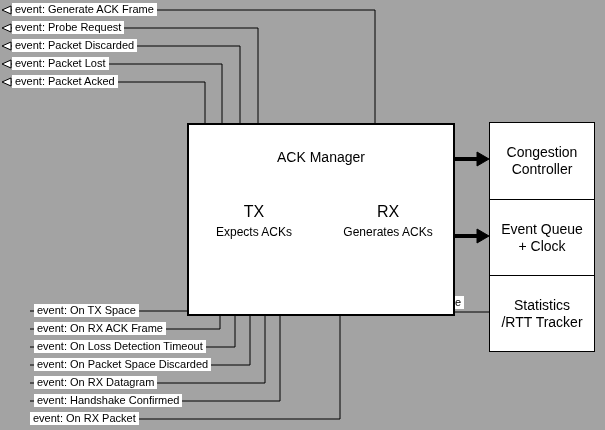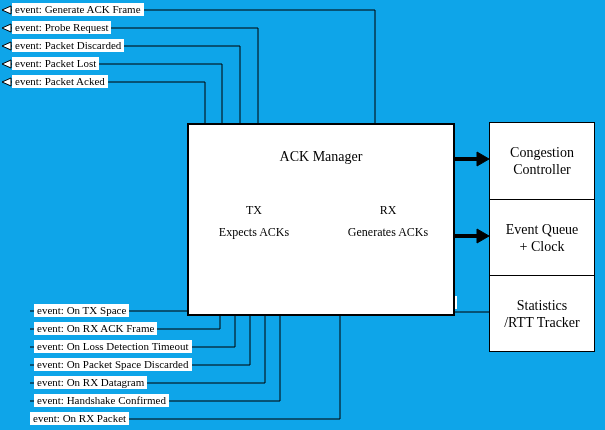--- a/index.html
+++ b/index.html
@@ -1,30 +1,30 @@
 <!DOCTYPE html>
 <html><head>
 <meta charset="utf-8">
 <style>
   html,body{margin:0;padding:0;background:#fff;}
   #canvas{
-    position:relative;width:605px;height:430px;background:#0ea5e9;overflow:hidden;
-    font-family:Liberation Serif, serif;color:#000;
+    position:relative;width:605px;height:430px;background:#a3a3a3;overflow:hidden;
+    font-family:Liberation Sans, sans-serif;color:#000;
   }
   #wires{position:absolute;left:0;top:0;}
   .lbl{
     position:absolute;font-size:11px;line-height:13px;background:#fff;
     padding:0 3px;white-space:nowrap;
   }
   #main-box{
     position:absolute;left:187px;top:123px;width:268px;height:193px;
     border:2px solid #000;box-sizing:border-box;background:#fff;
   }
   #main-box .title{position:absolute;top:24px;left:0;right:0;text-align:center;font-size:14px;}
-  .col-label{position:absolute;font-size:12px;text-align:center;}
+  .col-label{position:absolute;font-size:16px;text-align:center;}
   .col-sub{position:absolute;font-size:12px;text-align:center;}
   #tx-label{top:78px;left:0;width:130px;}
   #tx-sub{top:100px;left:0;width:130px;}
   #rx-label{top:78px;left:134px;width:130px;}
   #rx-sub{top:100px;left:134px;width:130px;}
   #right-stack{
     position:absolute;left:489px;top:122px;width:106px;height:230px;
     border:1px solid #000;box-sizing:border-box;background:#fff;
   }
   .rbox{

